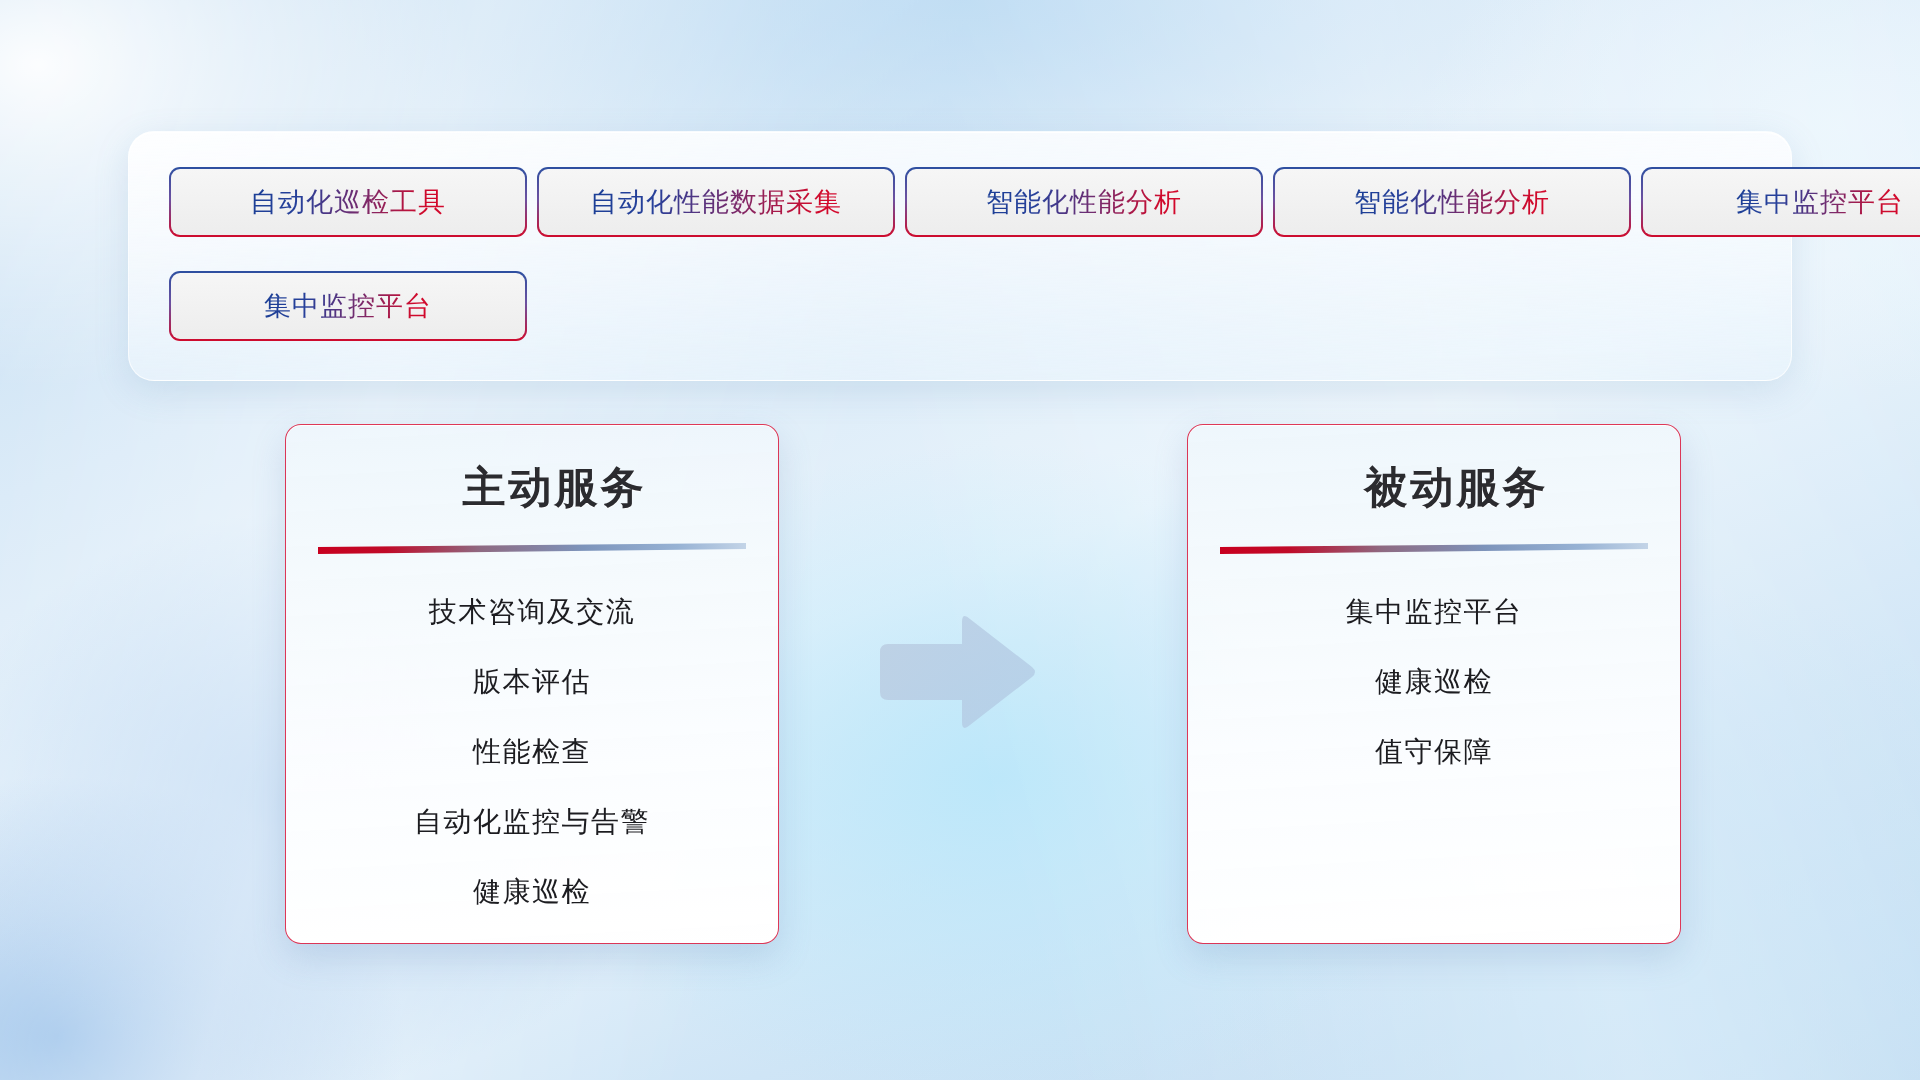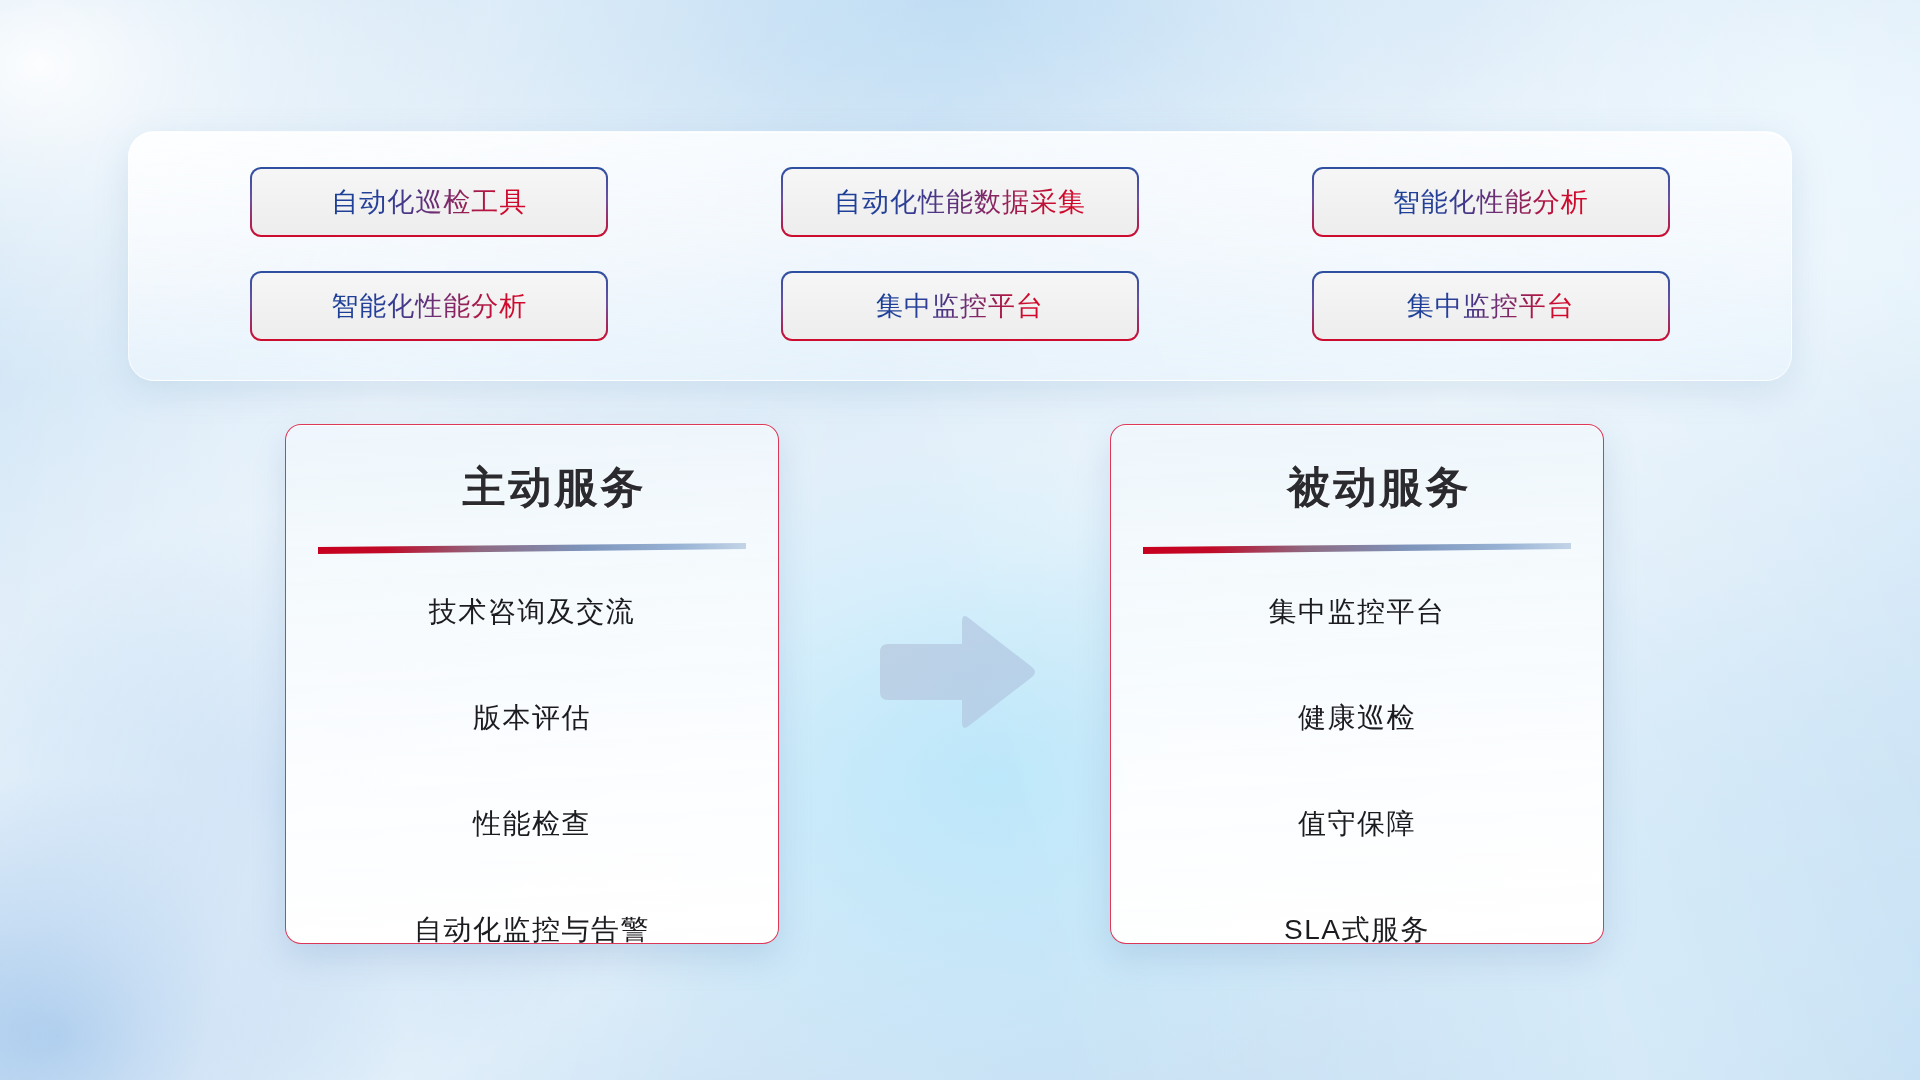--- a/index.html
+++ b/index.html
@@ -49,21 +49,21 @@
     border-radius: 26px;
     background: linear-gradient(178deg,
                   rgba(255,255,255,0.88) 0%,
                   rgba(252,253,255,0.72) 38%,
                   rgba(240,248,254,0.55) 78%,
                   rgba(234,245,253,0.45) 100%);
     box-shadow: 0 10px 34px rgba(96,140,186,0.17),
                 inset 0 1px 0 rgba(255,255,255,0.95);
     border: 1px solid rgba(255,255,255,0.7);
     display: grid;
-    grid-template-columns: repeat(3, 1fr);
+    grid-template-columns: repeat(5, 1fr);
     grid-template-rows: repeat(2, 1fr);
     align-items: center;
     justify-items: center;
     padding: 18px 40px 22px 40px;
     column-gap: 10px;
     text-align: center;
   }
 
   
   .tag {
@@ -106,21 +106,21 @@
                   rgba(238,246,252,0.93) 0%,
                   rgba(246,250,253,0.95) 32%,
                   rgba(252,253,255,0.97) 64%,
                   rgba(255,255,255,0.99) 100%);
     border: 1px solid rgba(213,0,40,0.78);
     box-shadow: 0 14px 34px rgba(88,132,180,0.20),
                 inset 0 1px 0 rgba(255,255,255,0.9);
     overflow: hidden;
   }
   #card-active  { left: 285px; }
-  #card-passive { left: 1110px; }
+  #card-passive { left: 1187px; }
 
   .card-title {
     margin-top: 34px;
     text-align: center;
     font-size: 43px;
     font-weight: 700;
     letter-spacing: 3px;
     color: #2b2b2f;
     text-shadow: 0 1px 1px rgba(255,255,255,0.9);
     margin-left: 45px;
@@ -132,21 +132,20 @@
     height: 12px;
   }
   .card-divider svg { display: block; width: 100%; height: 100%; }
 
   .card-list {
     margin-top: 22px;
     list-style: none;
     display: flex;
     flex-direction: column;
     align-items: center;
-    gap: 36px;
   }
   .card-list li {
     font-size: 28px;
     color: #1c1c20;
     letter-spacing: 1.5px;
     line-height: 1;
     padding: 21px 0;
     white-space: nowrap;
   }
 
@@ -274,15 +273,14 @@
         </linearGradient>
       </defs>
       <path d="M0,4 L428,0 L428,6 L0,11 Z" fill="url(#divGradB)"></path>
     </svg>
   </div>
 
   <ul class="card-list">
     <li>集中监控平台</li>
     <li>健康巡检</li>
     <li>值守保障</li>
-    <li>SLA式服务</li>
   </ul>
 </section>
 
 </body></html>

